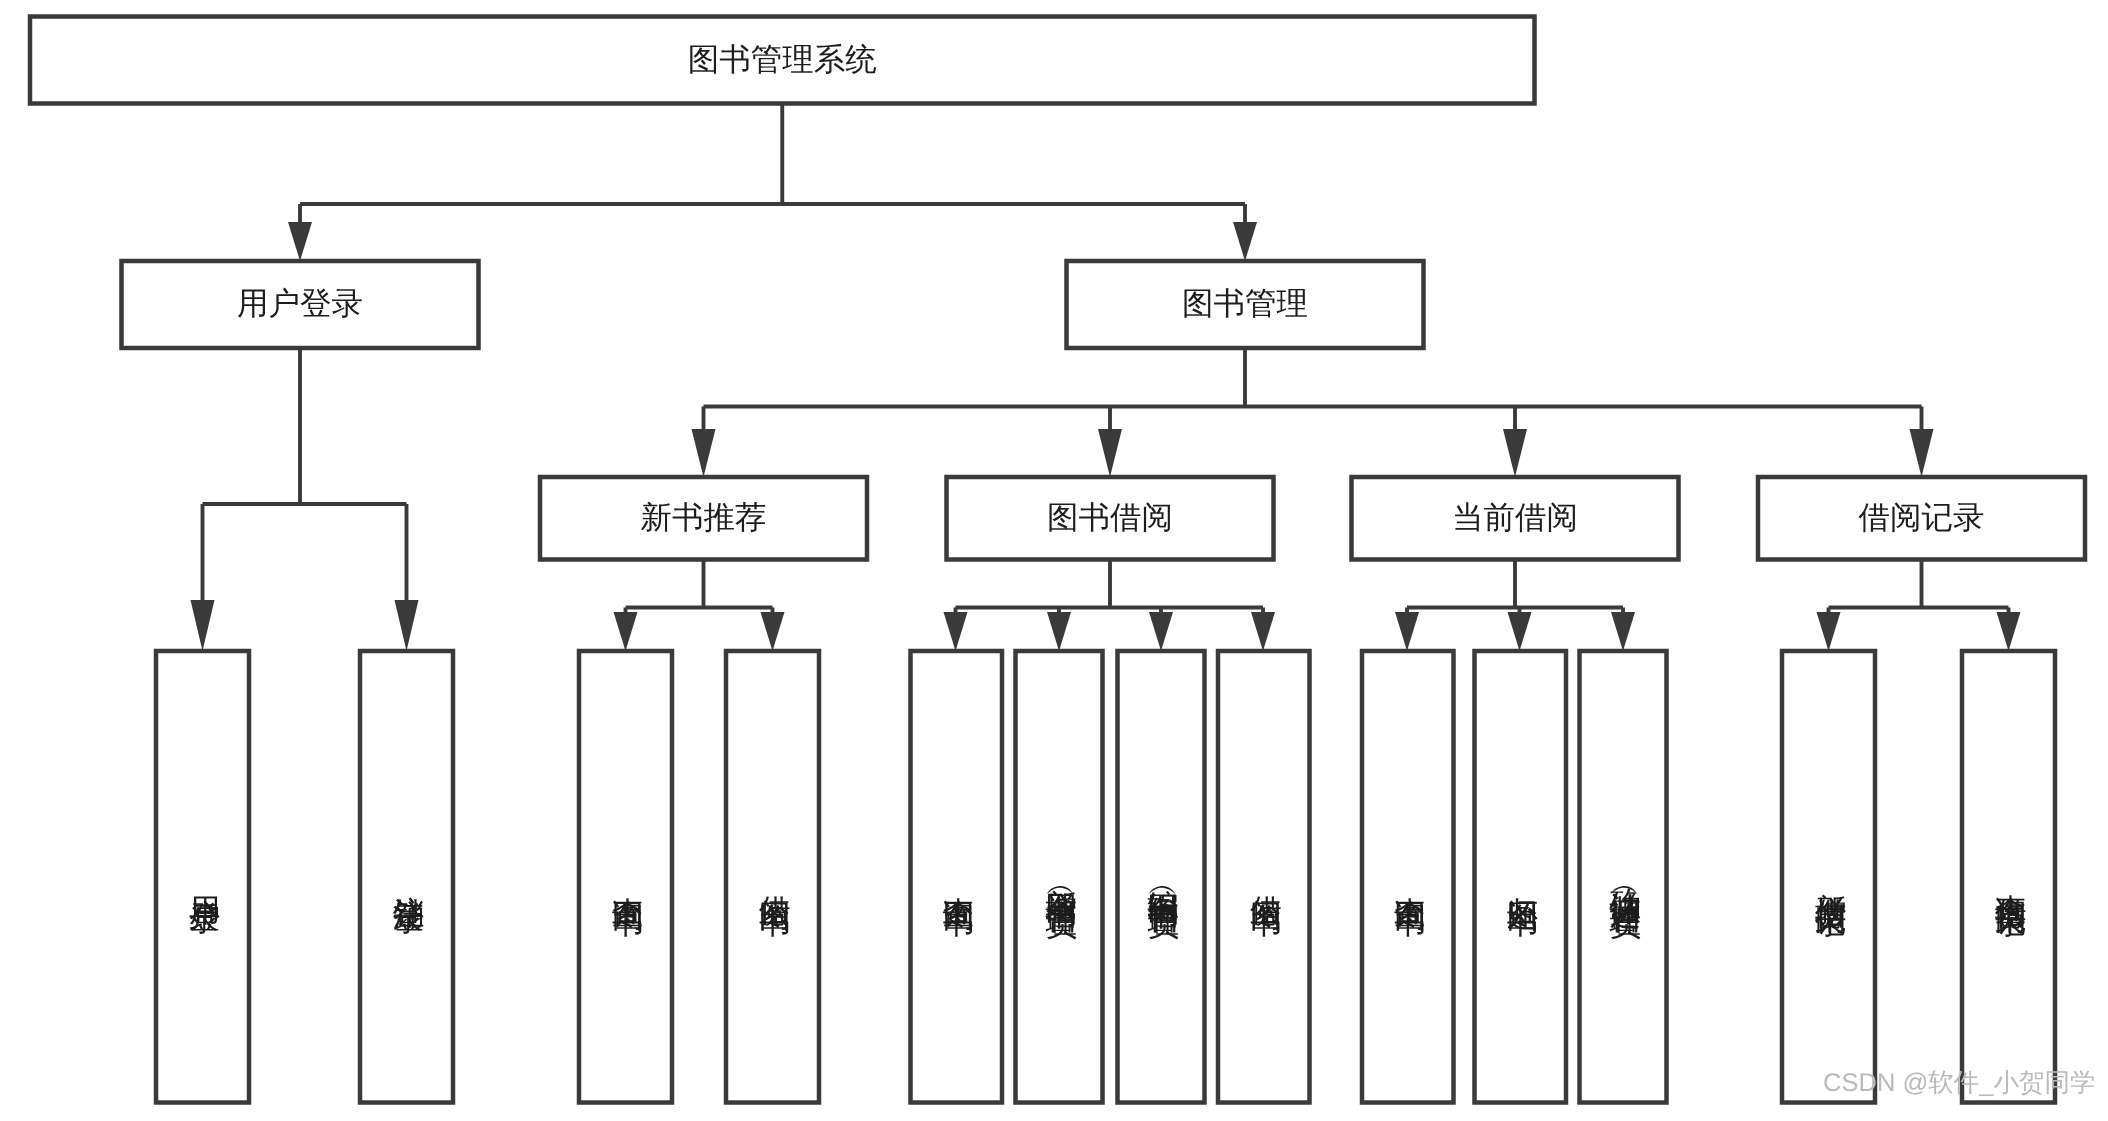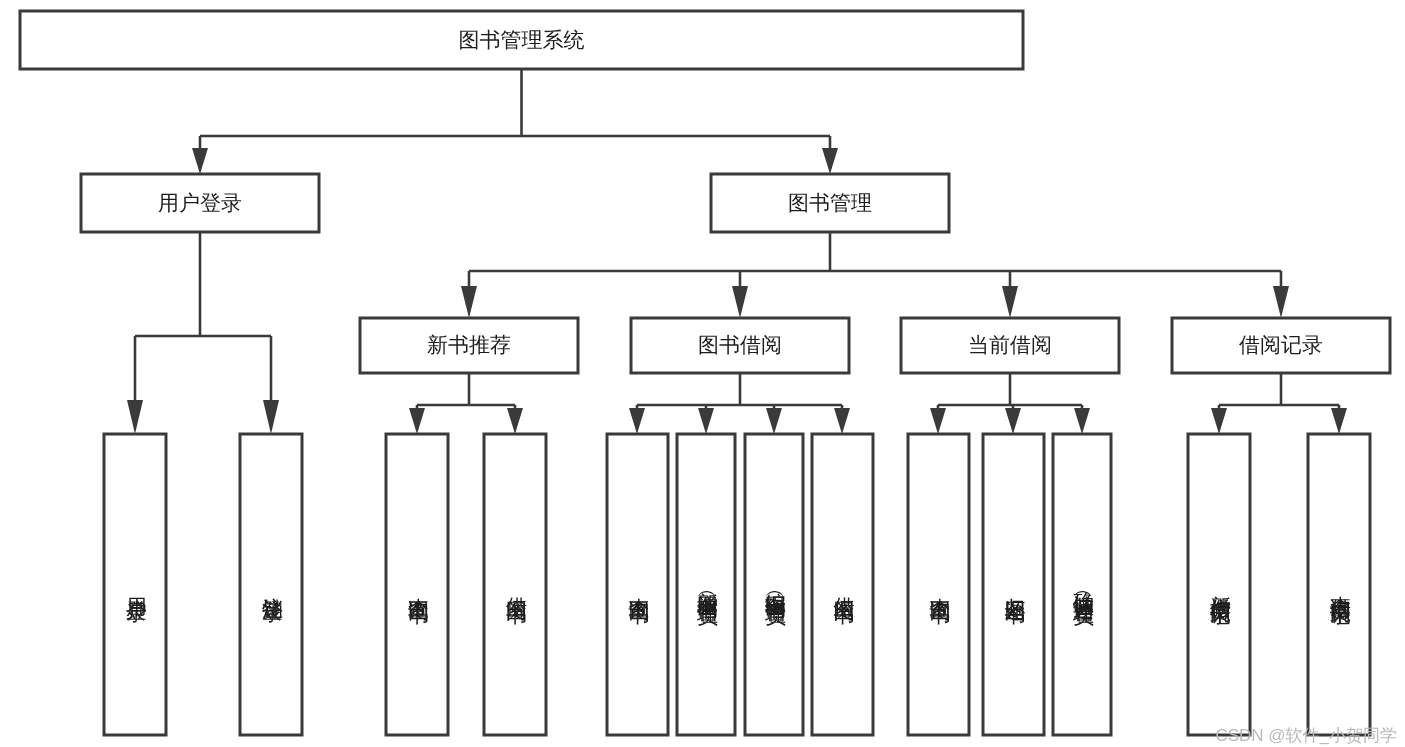--- a/index.html
+++ b/index.html
@@ -54,21 +54,21 @@
     font-size: 21px;
     fill: #1d1d1d;
     text-anchor: middle;
     dominant-baseline: middle;
     writing-mode: vertical-rl;
     letter-spacing: 2px;
   }
   .watermark-text {
     position: absolute;
     right: 8px;
-    bottom: 0;
+    bottom: 14px;
     font-family: "Liberation Sans", "DejaVu Sans", sans-serif;
     font-size: 17px;
     color: #b9b9b9;
     white-space: nowrap;
     user-select: none;
   }
 </style>
 </head>
 <body>
 

